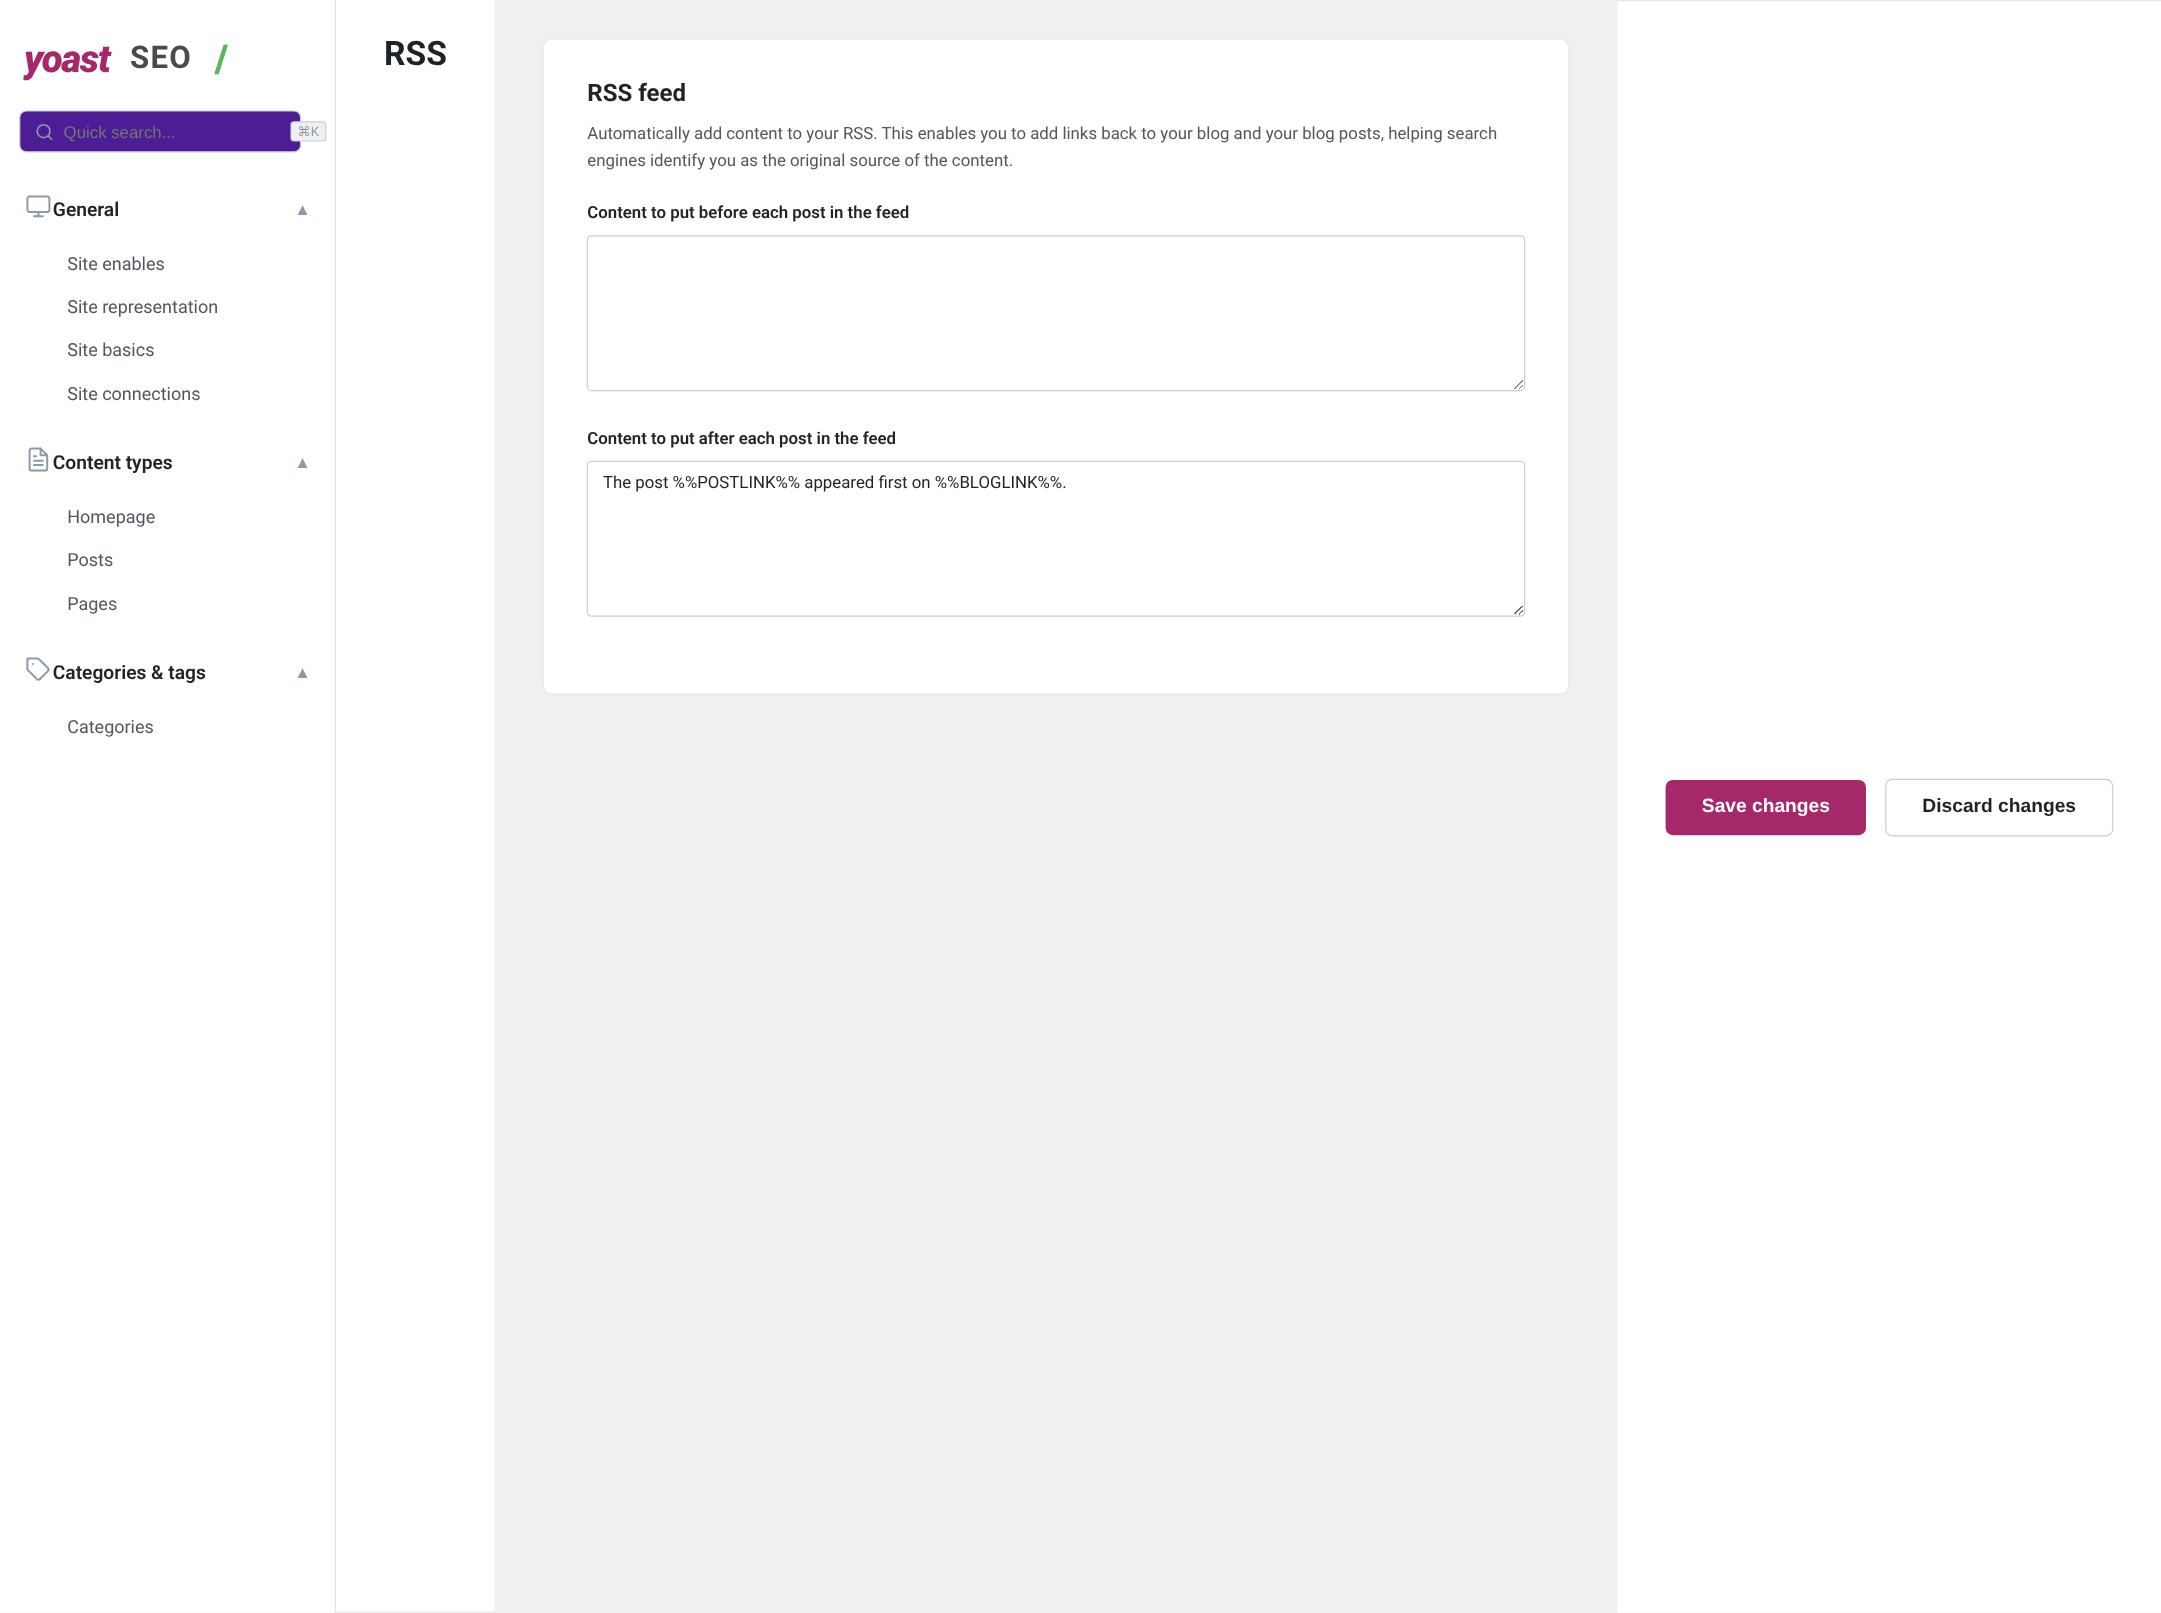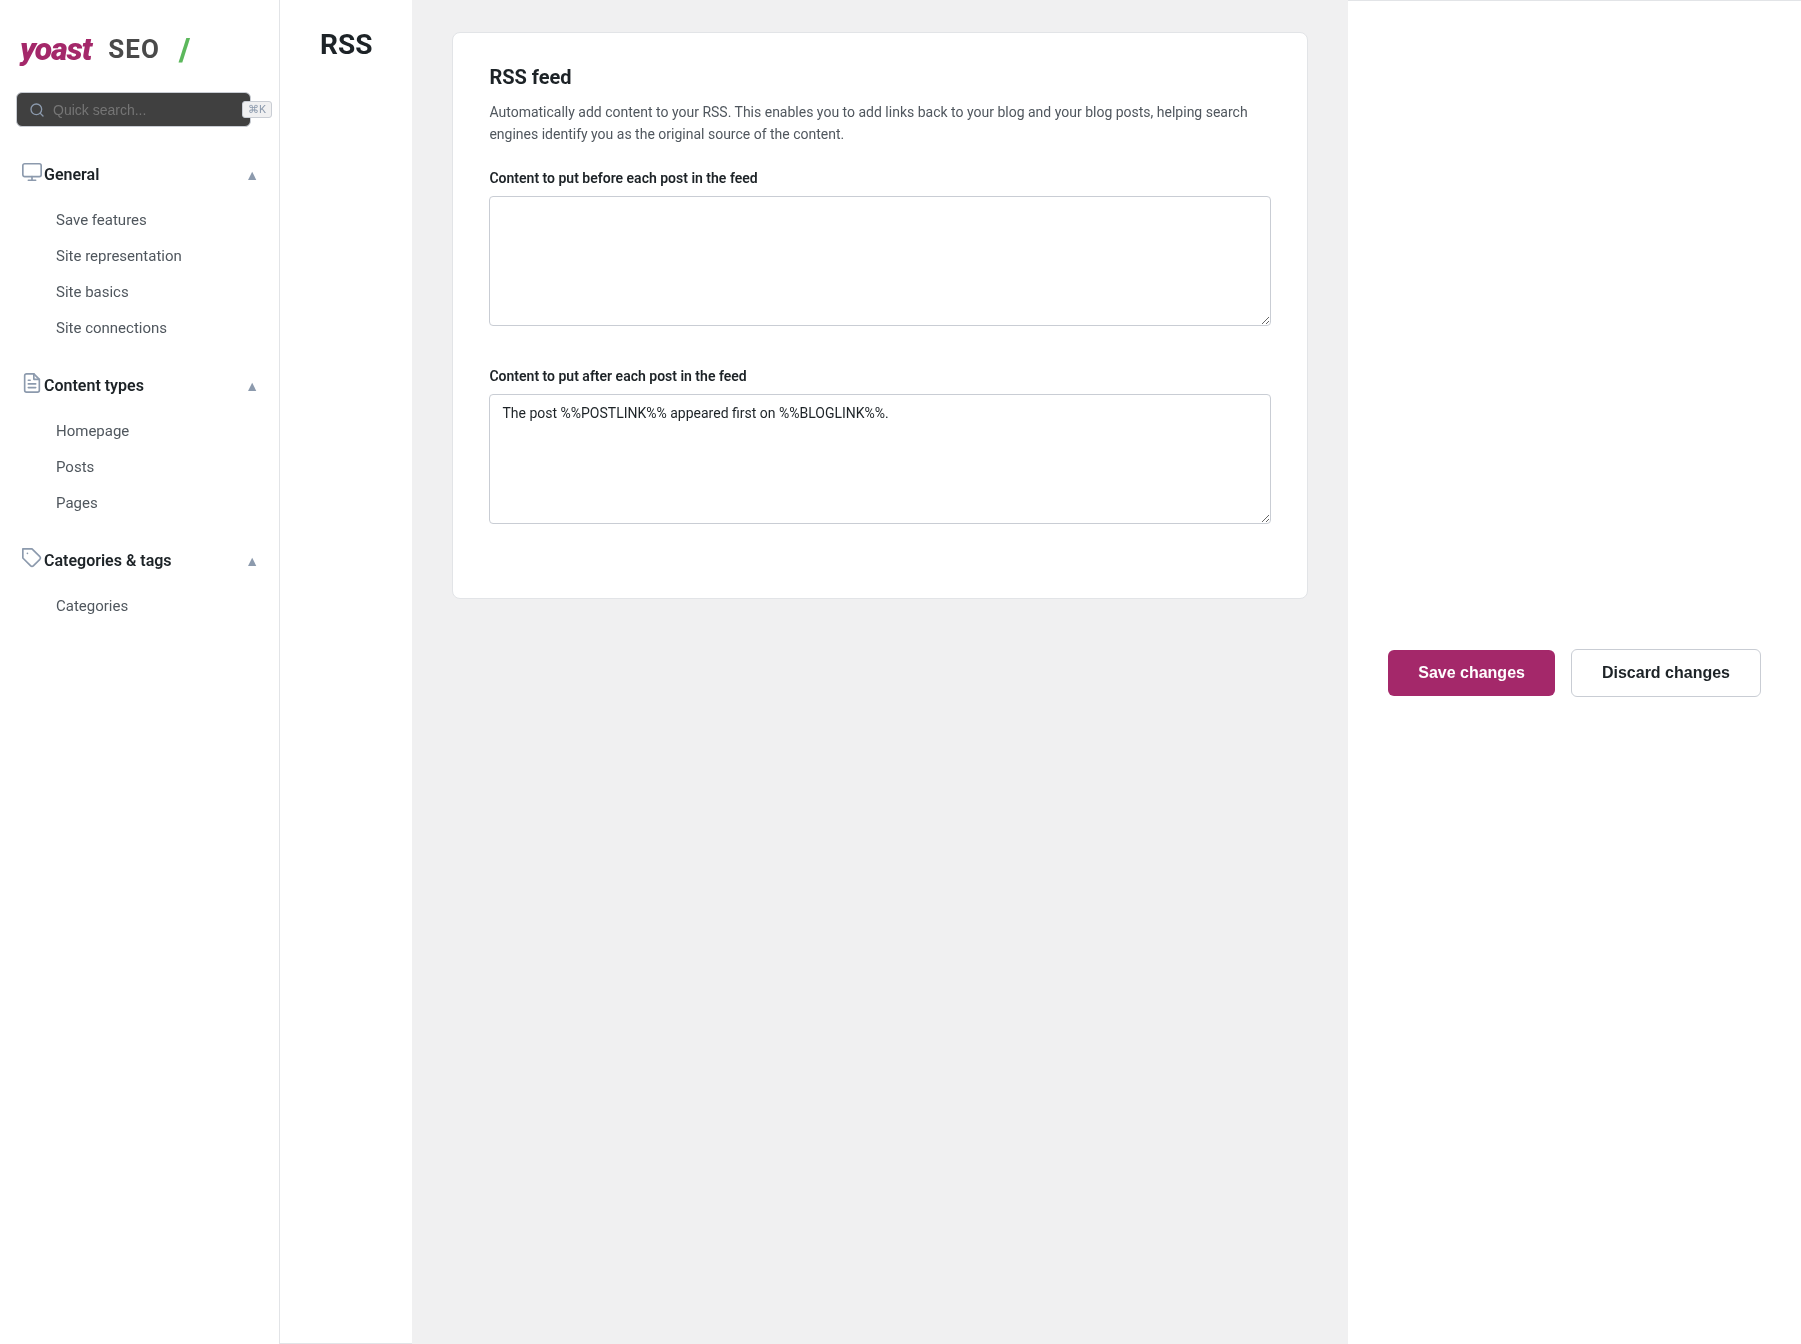--- a/index.html
+++ b/index.html
@@ -55,21 +55,21 @@
     }
 
     .search-box {
       margin: 0 28px 20px 16px;
       display: flex;
       align-items: center;
       border: 1.5px solid #c9cdd4;
       border-radius: 6px;
       padding: 8px 12px;
       gap: 8px;
-      background: #404040;
+      background: #4c1d95;
     }
 
     .search-icon-wrap {
       color: #8c9aad;
       font-size: 16px;
       display: flex;
       align-items: center;
     }
 
     .search-input {
@@ -194,21 +194,21 @@
 
     .feed-textarea {
       width: 100%;
       border: 1.5px solid #c9cdd4;
       border-radius: 4px;
       padding: 10px 12px;
       font-size: 14px;
       color: #1d2327;
       resize: vertical;
       min-height: 130px;
-      margin-bottom: 38px;
+      margin-bottom: 28px;
       font-family: inherit;
       outline: none;
     }
 
     
     .save-bar {
       background: #fff;
       border-top: 1px solid #e2e4e7;
       padding: 20px 40px;
       display: flex;
@@ -271,21 +271,21 @@
             <rect x="2" y="3" width="20" height="14" rx="2"></rect>
               <line x1="8" y1="21" x2="16" y2="21"></line>
               <line x1="12" y1="17" x2="12" y2="21"></line>
           </svg>
         </span>
         <span class="nav-section-title">General</span>
       </div>
       <span class="nav-chevron">▲</span>
     </div>
     <div class="nav-items">
-      <a class="nav-item">Save features</a>
+      <a class="nav-item">Site enables</a>
       <a class="nav-item">Site representation</a>
       <a class="nav-item">Site basics</a>
       <a class="nav-item">Site connections</a>
     </div>
   </div>
 
   <div class="nav-section">
     <div class="nav-section-header">
       <div class="nav-section-header-left">
         <span class="nav-section-icon">

